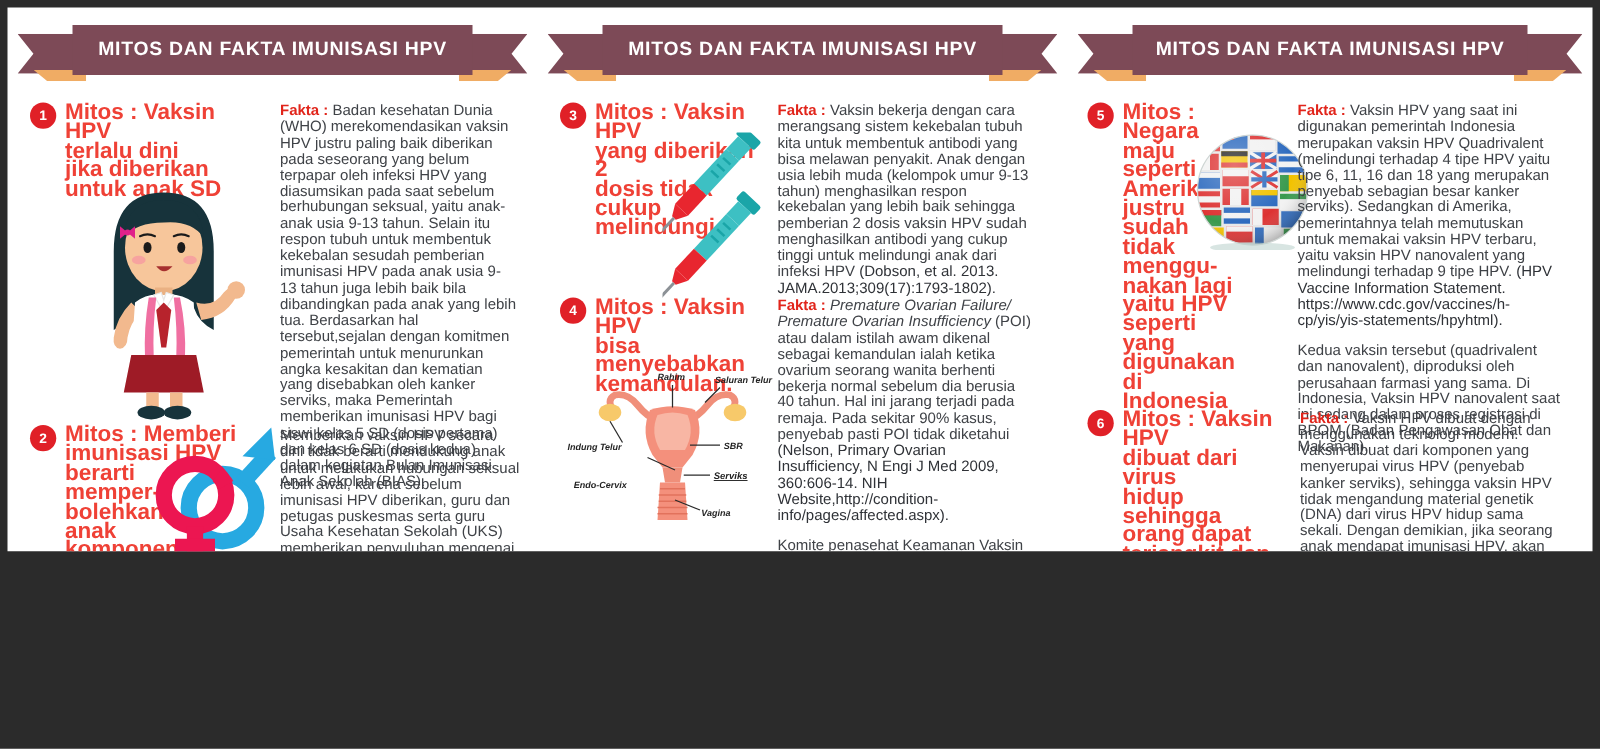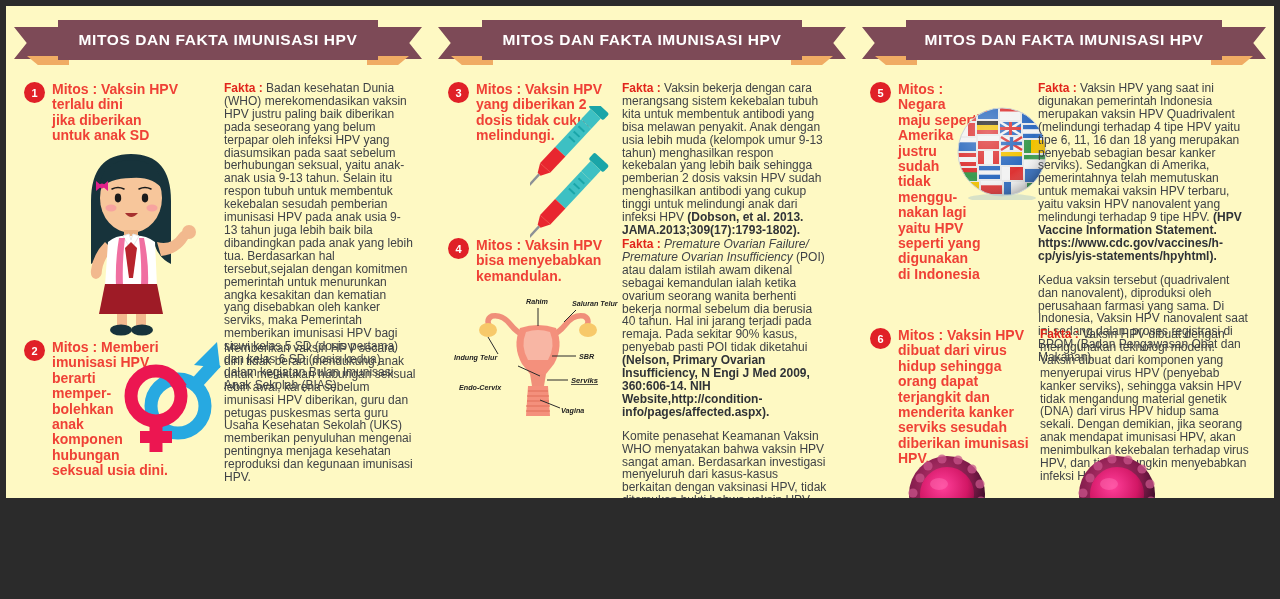--- a/index.html
+++ b/index.html
@@ -4,22 +4,22 @@
 <style>
   html,body{margin:0;padding:0;}
   body{
     width:1280px;height:599px;
     background:#2b2b2b;
     font-family:"Liberation Sans", sans-serif;
     overflow:hidden;
   }
   .poster{
     position:absolute;left:6px;top:6px;
-    width:1268px;height:492px;
-    background:#fef9c3;
+    width:1268px;height:435px;
+    background:#ffffff;
     overflow:hidden;
   }
   .col{
     position:absolute;top:0;height:587px;
   }
   .col1{left:0;width:424px;}
   .col2{left:424px;width:424px;}
   .col3{left:848px;width:420px;}
 
   
@@ -45,28 +45,28 @@
 
   
   .myth{position:absolute;}
   .bullet{
     position:absolute;left:0;top:0;width:21px;height:21px;border-radius:50%;
     background:#e02027;color:#fff;font-size:11px;font-weight:bold;
     display:flex;align-items:center;justify-content:center;
   }
   .mythtext{
     position:absolute;left:28px;top:0;color:#ef4136;font-weight:bold;
-    font-size:14px;line-height:15.4px;
+    font-size:18px;line-height:15.4px;
   }
   .fact{
     position:absolute;color:#3f4247;font-size:12px;line-height:12.9px;
     text-align:left;
   }
   .fact b.lead{color:#e1251b;font-weight:bold;}
-  .fact .src{font-weight:bold;color:#2f3237;}
+  .fact .src{font-weight:normal;color:#2f3237;}
   .fact .ital{font-style:italic;}
   .fact p{margin:0 0 11px 0;}
   .fact p:last-child{margin-bottom:0;}
 
   
   .caption{
     position:absolute;color:#2c3136;font-size:8.6px;line-height:10.4px;
     font-weight:bold;
   }
 

